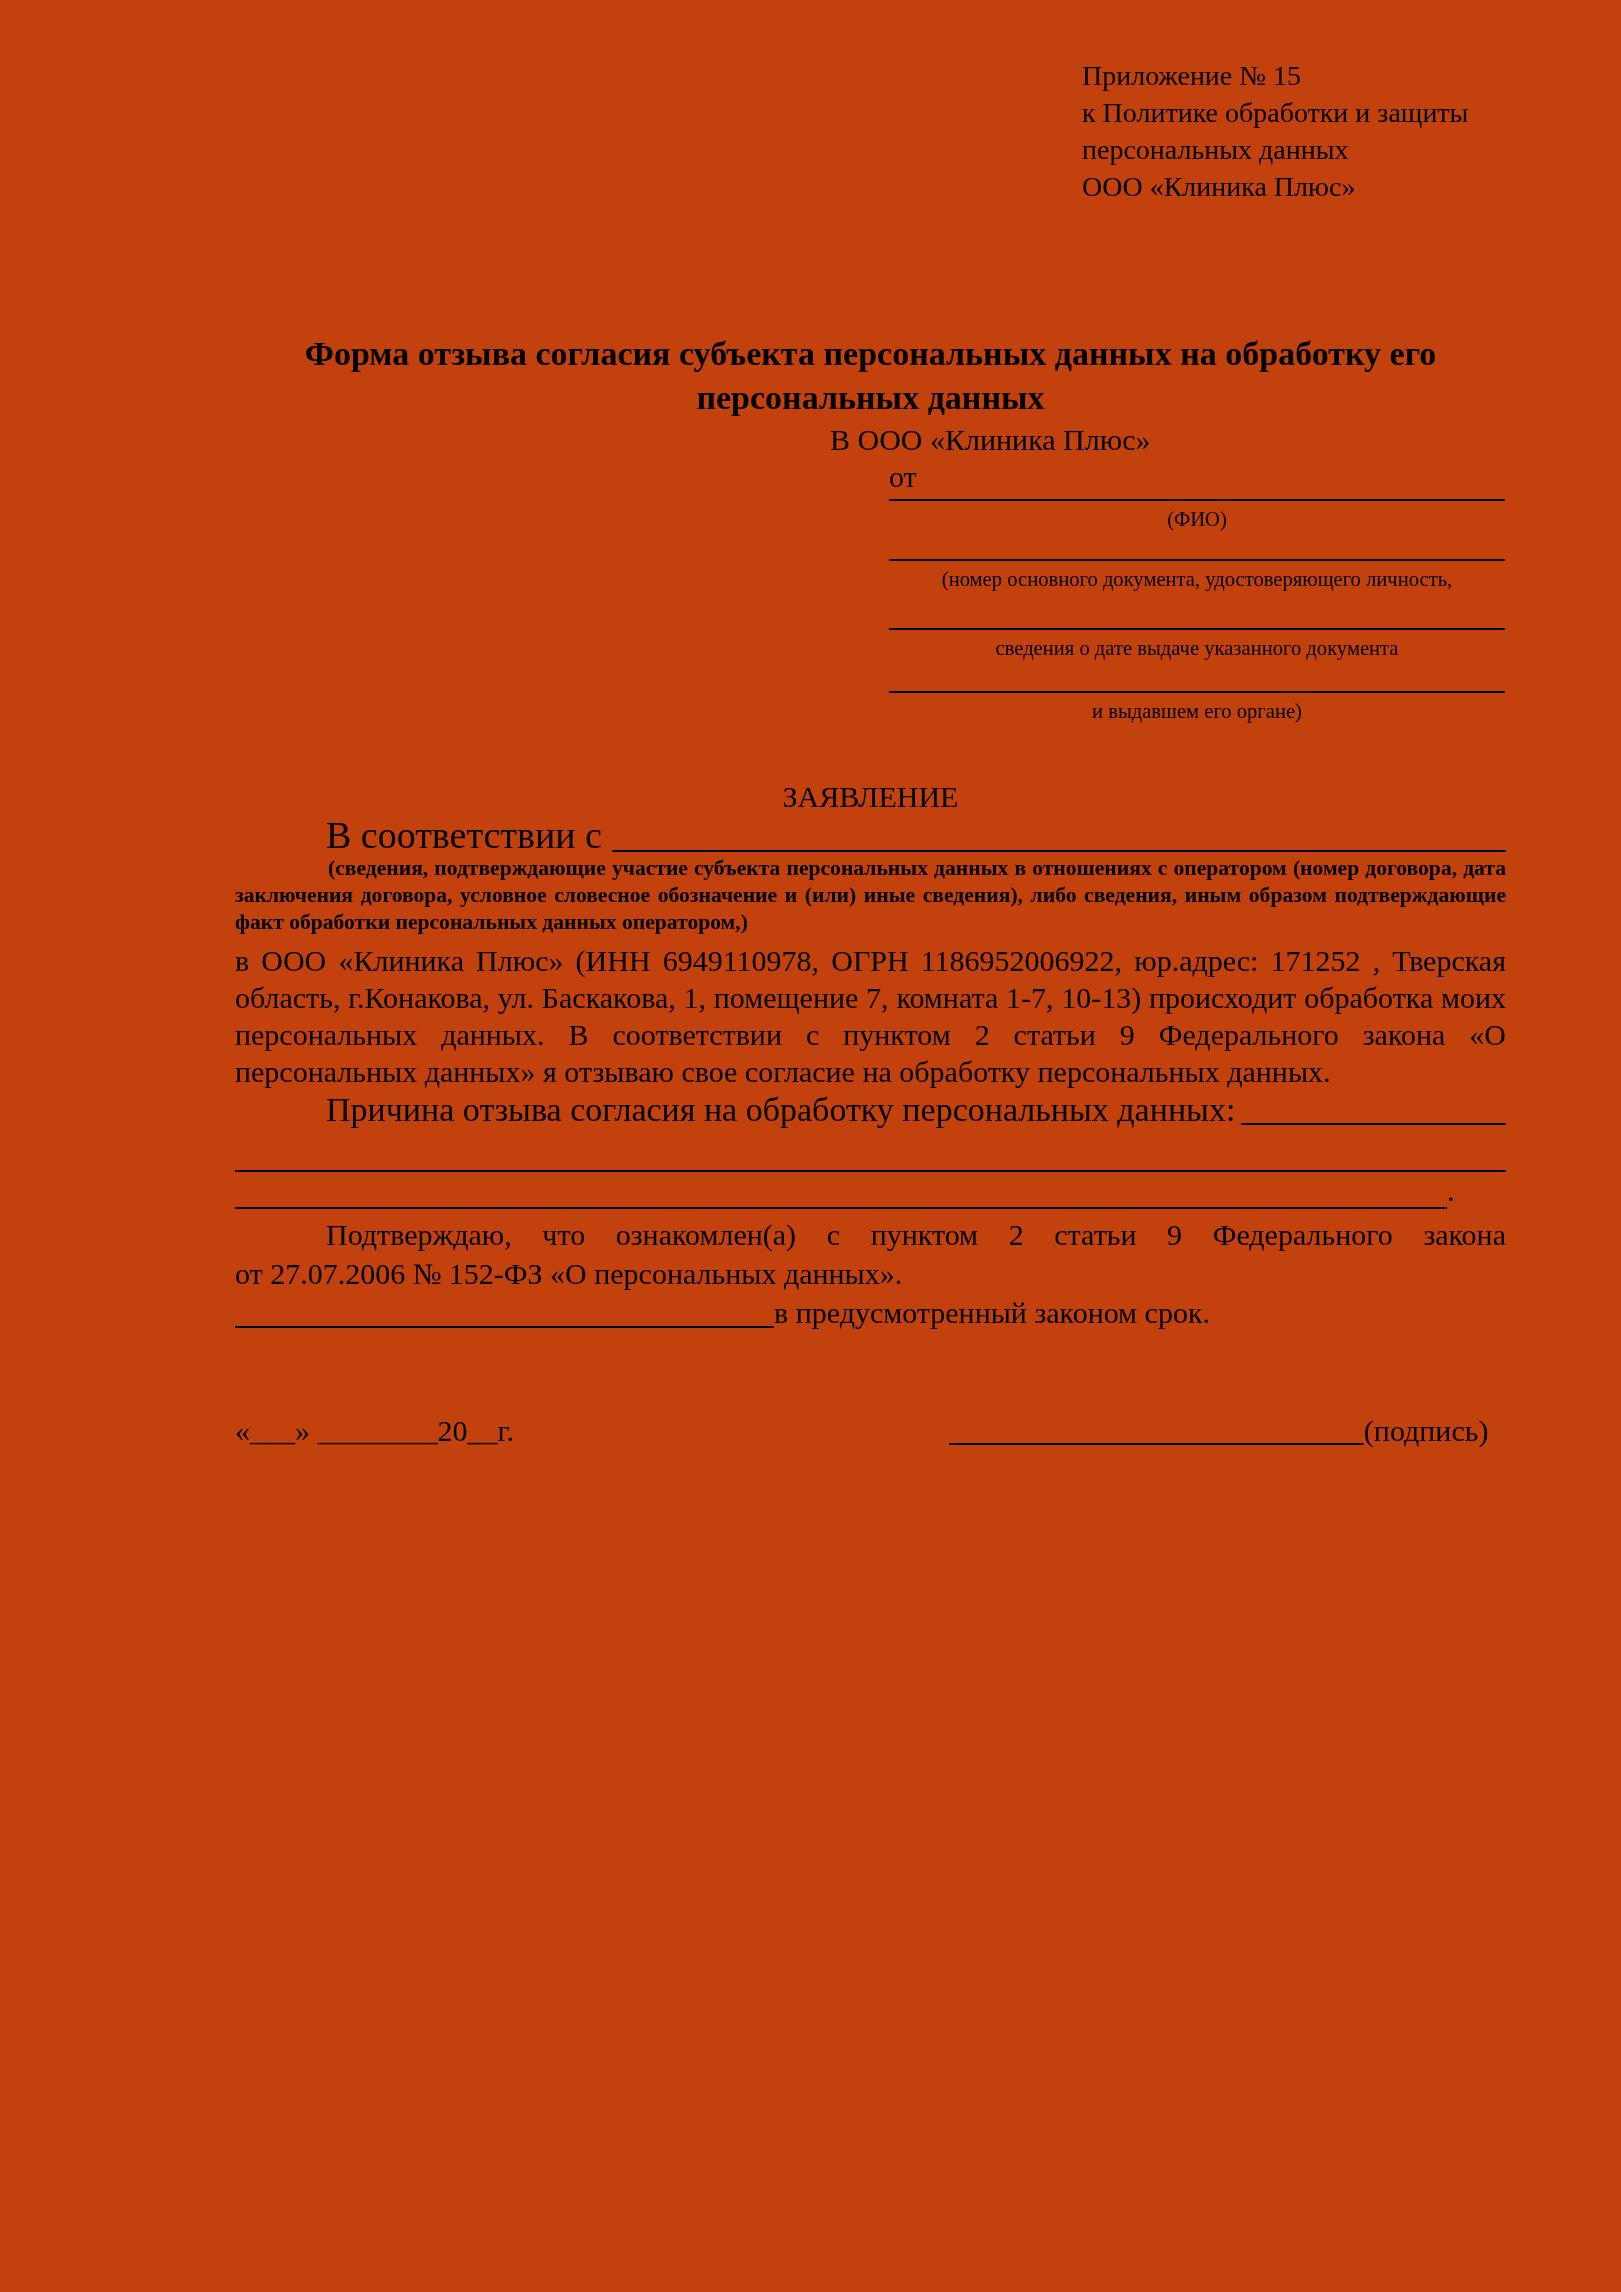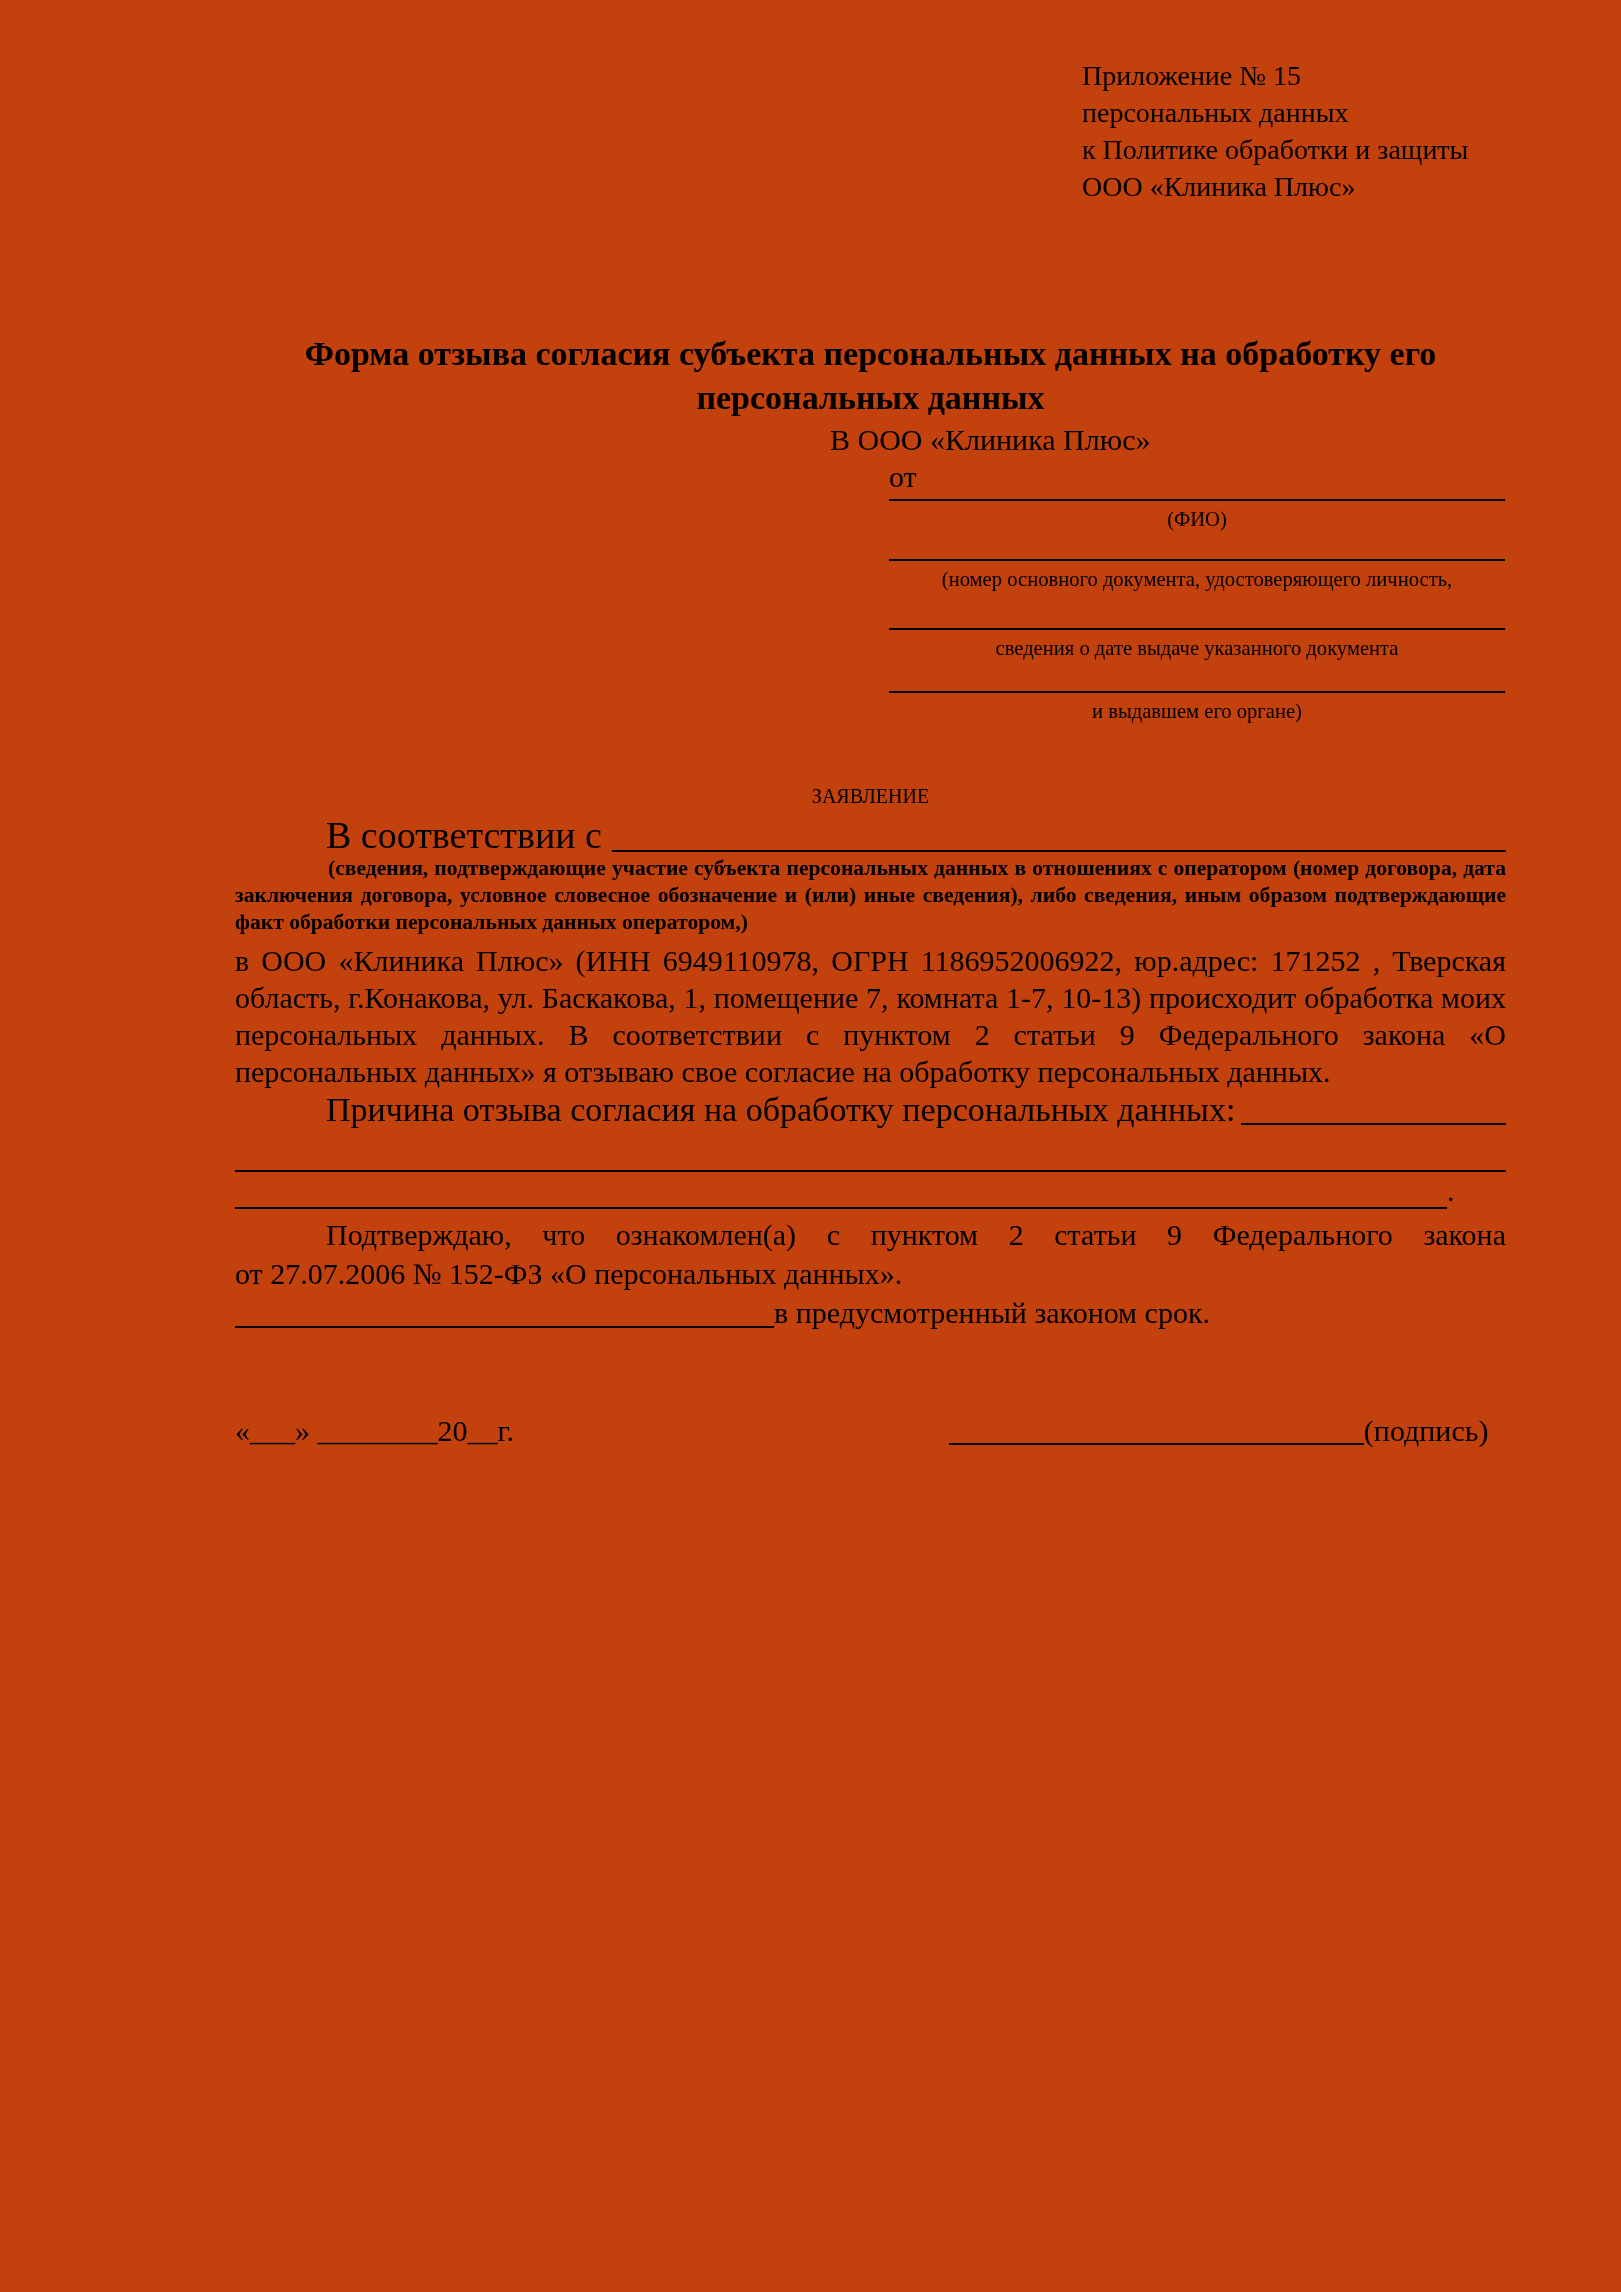--- a/index.html
+++ b/index.html
@@ -30,21 +30,21 @@
   .addr .to { line-height: 39px; }
   .addr .from { margin-left: 59px; line-height: 35px; }
   .addr .field { margin-left: 59px; width: 616px; }
   .addr .line { border-bottom: 2.9px solid #000; }
   .addr .f1 .line { height: 6.9px; }
   .addr .f2 .line { height: 29px; }
   .addr .f3 .line { height: 37px; }
   .addr .f4 .line { height: 32px; }
   .addr .caption { font-size: 20.6px; line-height: 25.5px; margin-top: 5.9px; text-align: center; }
   
-  .heading { margin-top: 53px; font-size: 20px; line-height: 39px; text-align: center; }
+  .heading { margin-top: 53px; font-size: 30px; line-height: 39px; text-align: center; }
   .intro { display: flex; align-items: flex-end; padding-left: 91px; font-size: 38px; line-height: 39px; }
   .intro .txt { white-space: nowrap; padding-right: 9.8px; }
   .fill { flex: 1; border-bottom: 2.9px solid #000; margin-bottom: 3.9px; }
   .footnote { font-size: 21.6px; line-height: 27px; text-align: justify; text-indent: 93px; font-weight: bold; }
   .body-par { margin-top: 5.9px; font-size: 30px; line-height: 37px; text-align: justify; }
   .reason { display: flex; align-items: flex-end; padding-left: 91px; font-size: 34px; line-height: 39px; }
   .reason .txt { white-space: nowrap; padding-right: 5.9px; }
   .blank1 { height: 43px; border-bottom: 2.9px solid #000; }
   .blank2row { display: flex; align-items: flex-end; font-size: 30px; line-height: 37px; height: 37px; }
   .blank2row .fill2 { width: 1212px; height: 33px; border-bottom: 2.9px solid #000; }
@@ -58,22 +58,22 @@
   .sig-right { display: flex; align-items: flex-end; margin-right: 17.6px; }
   .sig-right .sig-fill { width: 415px; height: 35px; border-bottom: 2.9px solid #000; margin-bottom: 4.9px; }
 </style>
 </head>
 <body>
 
 <div class="page">
 
   <div class="appendix">
     <div>Приложение № 15</div>
+    <div>к Политике обработки и защиты</div>
     <div>персональных данных</div>
-    <div>к Политике обработки и защиты</div>
     <div>ООО «Клиника Плюс»</div>
   </div>
 
   <div class="title">Форма отзыва согласия субъекта персональных данных на обработку его персональных данных</div>
 
   <div class="addr">
     <div class="to">В ООО «Клиника Плюс»</div>
     <div class="from">от</div>
 
     <div class="field f1">

